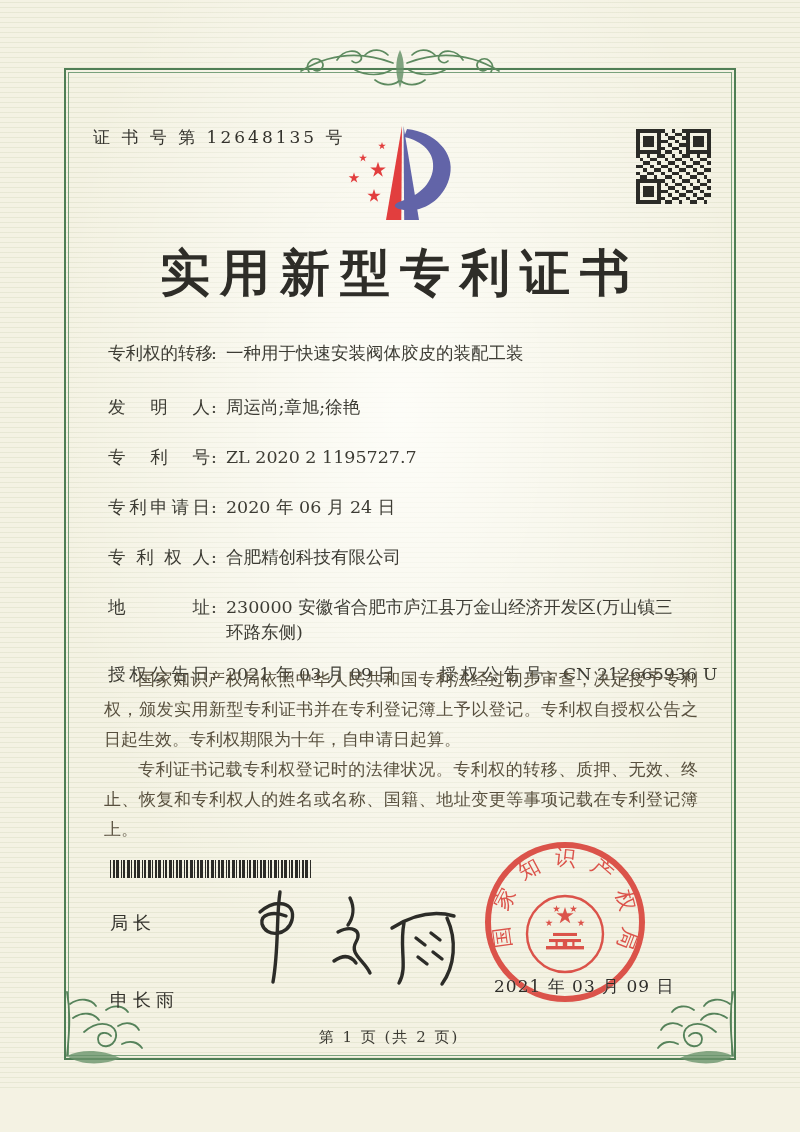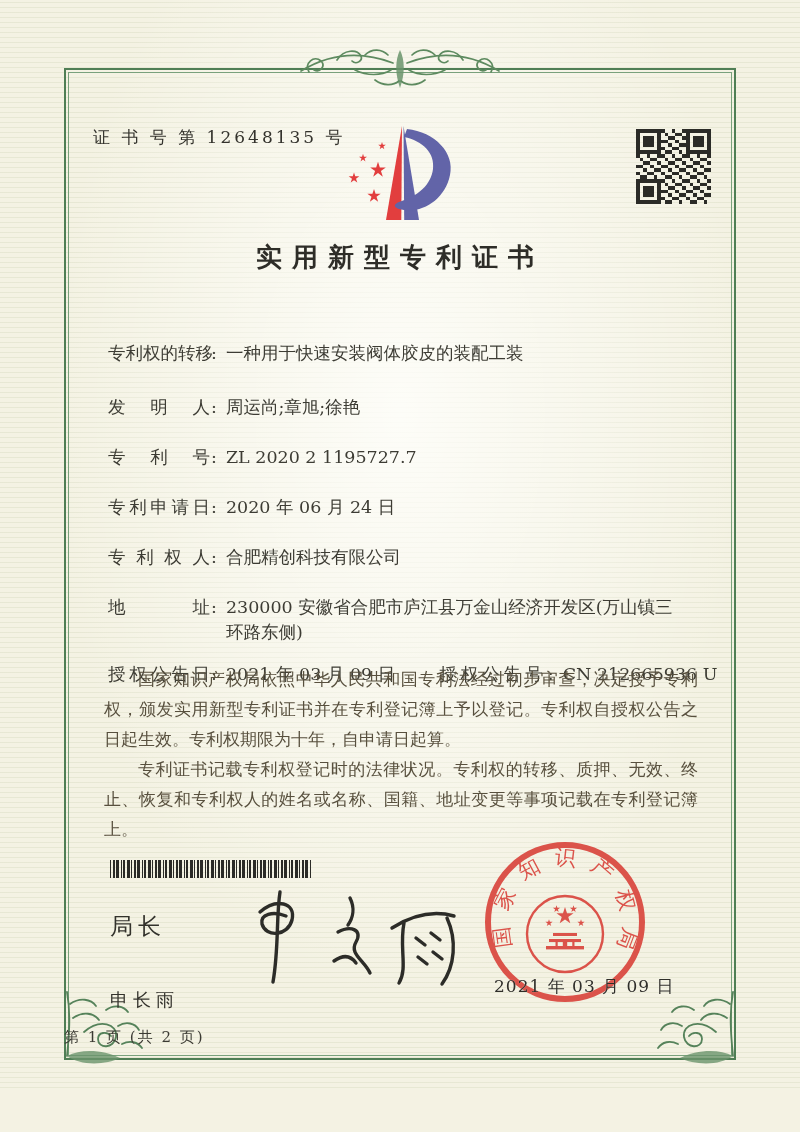--- a/index.html
+++ b/index.html
@@ -32,21 +32,21 @@
 
   .cert-no{
     position:absolute; left:93px; top:126px;
     font-size:17px; letter-spacing:3px; color:#33322c;
   }
   .logo{ position:absolute; left:334px; top:116px; width:132px; height:120px; }
   .qr{ position:absolute; left:636px; top:129px; width:75px; height:75px; }
 
   .doc-title{
     position:absolute; left:64px; top:240px; width:672px;
-    text-align:center; font-size:26px; font-weight:bold;
+    text-align:center; font-size:50px; font-weight:bold;
     letter-spacing:10px; color:#2e2d28;
   }
 
   .fields{ position:absolute; left:108px; top:341px; width:560px; font-size:17.5px; color:#3d3c34;}
   .frow{ margin-bottom:25px; line-height:24px; white-space:nowrap;}
   .frow.tall{ margin-bottom:29px; }
   .flabel{
     display:inline-block; width:102px; vertical-align:top;
     text-align:justify; text-align-last:justify;
   }
@@ -56,33 +56,33 @@
   .fpair2 .flabel2{ letter-spacing:4px; }
 
   .paras{
     position:absolute; left:104px; top:664px; width:594px;
     font-size:17px; line-height:30px; color:#58503e; text-align:justify;
   }
   .paras p{ text-indent:2em; }
 
   .barcode{ position:absolute; left:110px; top:860px; width:204px; height:18px; }
 
-  .sig-title{ position:absolute; left:110px; top:911px; font-size:23px; letter-spacing:5px; color:#33322c;}
+  .sig-title{ position:absolute; left:110px; top:911px; font-size:18px; letter-spacing:5px; color:#33322c;}
   .sig-name { position:absolute; left:110px; top:988px; font-size:18px; letter-spacing:5px; color:#33322c;}
   .signature{ position:absolute; left:238px; top:876px; width:252px; height:118px; }
 
   .seal{ position:absolute; left:479px; top:836px; width:172px; height:172px; }
   .seal-date{
     position:absolute; left:494px; top:975px; font-size:17px; color:#2f2e29; letter-spacing:1px;
     text-shadow:0 0 1px rgba(255,255,255,.6);
   }
 
   .page-no{
     position:absolute; left:64px; top:1028px; width:650px;
-    font-size:15px; color:#3b3a33; letter-spacing:2px;
+    text-align:center; font-size:15px; color:#3b3a33; letter-spacing:2px;
   }
   .back-note{
     position:absolute; left:30px; top:1146px; width:700px;
     text-align:center; font-size:15.5px; color:#5a523f; letter-spacing:3px;
   }
 </style>
 </head>
 <body>
 
 <div class="page">

